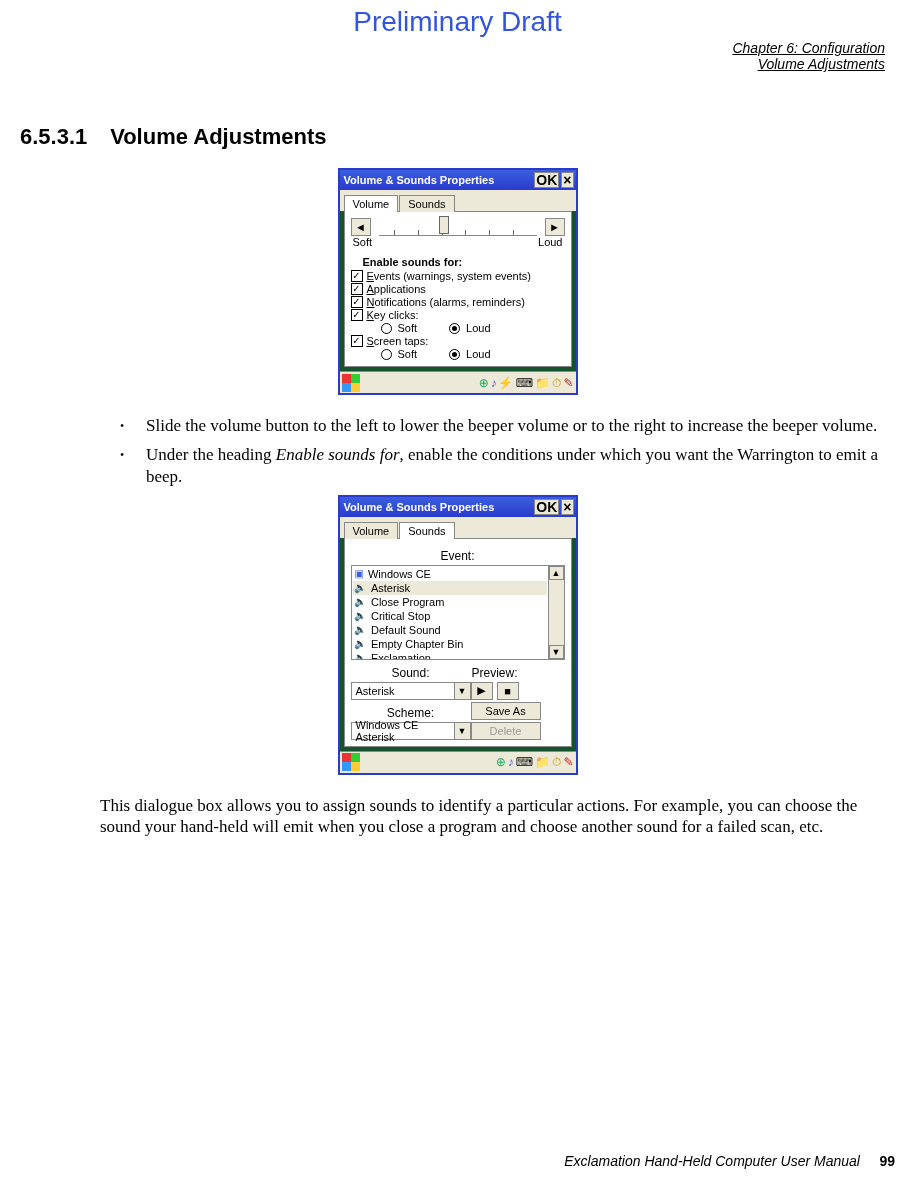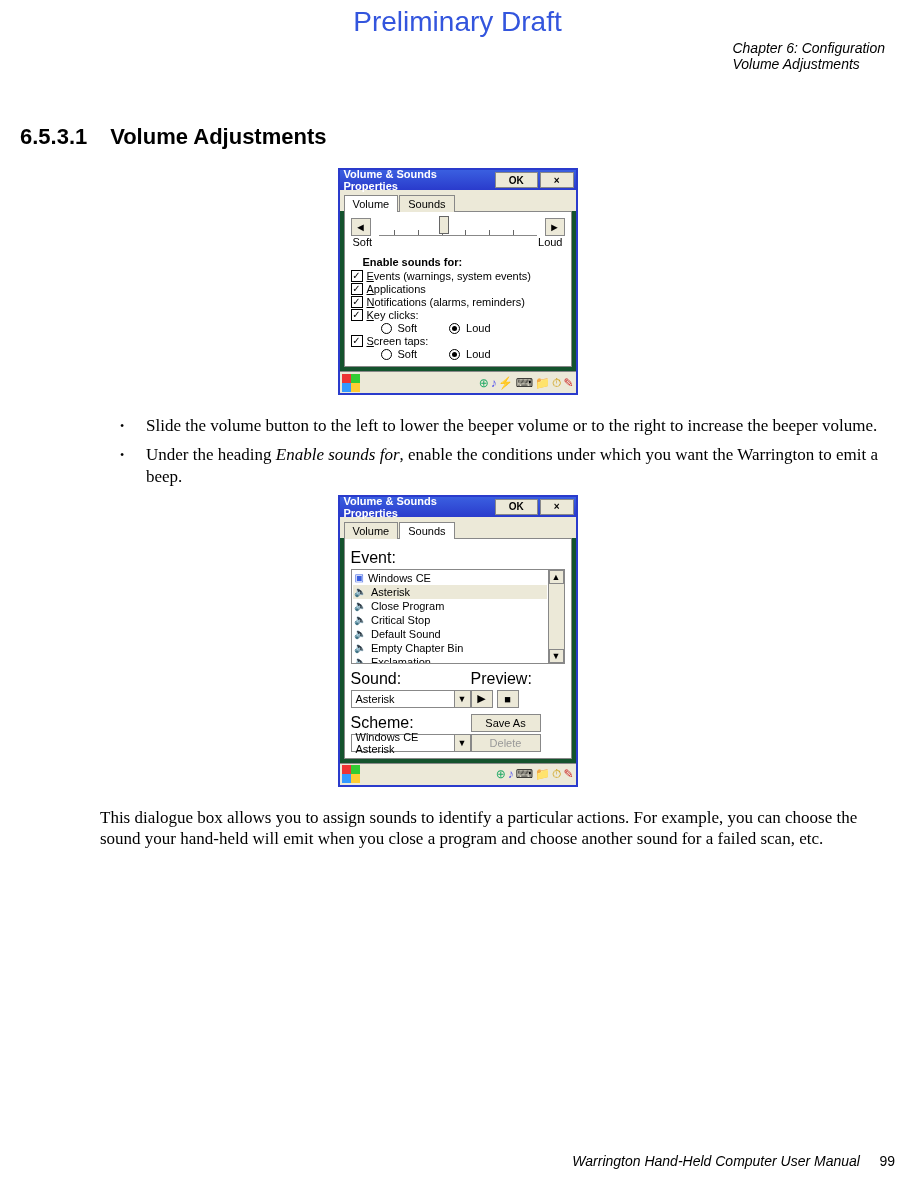--- a/index.html
+++ b/index.html
@@ -18,23 +18,25 @@
     width: 100%;
     text-align: center;
     font-family: Arial, sans-serif;
     font-size: 28px;
     color: #3355dd;
   }
   .header-right {
     position: absolute;
     top: 40px;
     right: 30px;
+    text-align: right;
     font-style: italic;
     font-family: 'Trebuchet MS', Arial, sans-serif;
     font-size: 14px;
+    text-decoration: underline;
   }
   .content {
     position: absolute;
     top: 110px;
     left: 20px;
     right: 20px;
   }
   .section-heading {
     font-family: 'Trebuchet MS', Arial, sans-serif;
     font-weight: bold;
@@ -62,21 +64,21 @@
     font-size: 11px;
   }
   .title-bar {
     display: flex;
     align-items: center;
     background: linear-gradient(#3a5fe0,#2a3bcc);
     color: #fff; height: 20px; padding: 0 2px; font-weight: bold;
   }
   .title-bar .tbtn {
     background:#ece9d8; color:#000; border:1px solid #888;
-    height:16px; padding:0 13px; margin-left:2px; font-size:10px; font-weight:bold;
+    height:16px; padding:0 1px; margin-left:2px; font-size:14px; font-weight:bold;
     display:flex; align-items:center; justify-content:center;
   }
   .tabs { display:flex; padding:4px 20px 0 4px; background:#ece9d8; }
   .tab {
     border:1px solid #888; border-bottom:none; background:#ece9d8;
     padding:2px 8px; font-size:11px; margin-right:1px; position:relative; top:1px;
   }
   .tab.active { background:#fff; z-index:2; }
   .tab-body {
     border:1px solid #888; background:#fff; margin:0 4px 4px 4px; padding:6px;
@@ -106,21 +108,21 @@
   }
   .radio-row { display:flex; align-items:center; gap:6px; margin-left:30px; font-size:11px; }
   .radio {
     width:11px; height:11px; border:1px solid #000; border-radius:50%;
     display:flex; align-items:center; justify-content:center; background:#fff;
   }
   .radio.sel::after { content:""; width:5px; height:5px; background:#000; border-radius:50%; }
   .u { text-decoration: underline; }
 
   
-  .field-label { font-size:16px; margin:4px 0 2px 0; }
+  .field-label { font-size:12px; margin:4px 0 2px 0;text-align:center; }
   .listbox {
     border:1px solid #888; background:#fff; height:95px; overflow:hidden;
     display:flex;
   }
   .listbox .items { flex:1; padding:1px; }
   .listbox .scrollbar {
     width:16px; background:#ece9d8; border-left:1px solid #888;
     display:flex; flex-direction:column; justify-content:space-between;
   }
   .scrollbar .up, .scrollbar .down {
@@ -163,21 +165,21 @@
   .start-flag div:nth-child(3){background:#39f;}
   .start-flag div:nth-child(4){background:#fc3;}
   .tray { margin-left:auto; display:flex; gap:2px; }
   .tray span { font-size:12px; }
 
   .footer {
     position:absolute; bottom:26px; left:20px; right:20px;
     display:flex; justify-content:space-between;
     font-style:italic; font-family:'Trebuchet MS', Arial, sans-serif; font-size:14px;
   }
-  .footer .pagenum { font-weight:normal; font-style:normal; }
+  .footer .pagenum { font-weight:bold; font-style:normal; }
 </style>
 </head>
 <body>
 
 <div class="watermark">Preliminary Draft</div>
 
 <div class="header-right">
   <div>Chapter 6:  Configuration</div>
   <div>Volume Adjustments</div>
 </div>
@@ -395,17 +397,17 @@
     </div>
   </div>
 
   <div class="para">This dialogue box allows you to assign sounds to identify a particular actions. For example, you can choose the sound your hand-held will emit when you close a program and choose another sound for a failed scan, etc.</div>
 
 </div>
 
 <div class="footer">
   <span></span>
   <span>
-    <span>Warrington Hand-Held Computer User Manual</span>
+    <span>Exclamation Hand-Held Computer User Manual</span>
     &nbsp;&nbsp;&nbsp;
     <span class="pagenum">99</span>
   </span>
 </div>
 
 </body></html>

